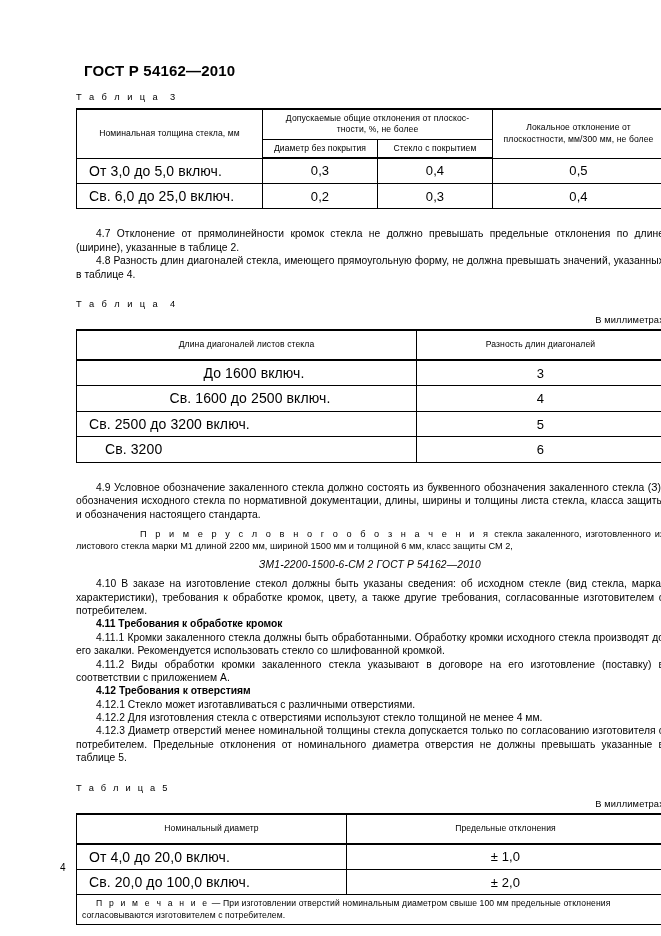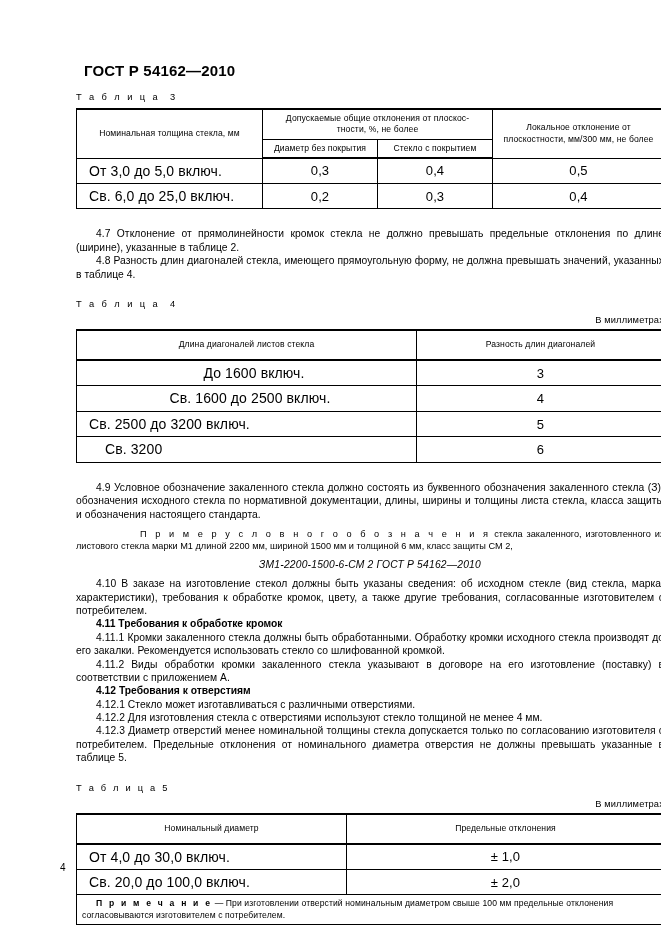--- a/index.html
+++ b/index.html
@@ -88,21 +88,20 @@
   table.gost tbody td { height: 17px; }
   .note-cell {
     text-align: left;
     font-size: 8.7px;
     line-height: 1.45;
     padding: 4px 6px 5px 6px;
   }
   .note-label {
     letter-spacing: 2.2px;
     padding-left: 14px;
-    font-weight: bold;
   }
 
   
   p.body {
     font-size: 10.3px;
     line-height: 1.30;
     text-align: justify;
     margin: 0;
     text-indent: 20px;
     letter-spacing: 0.05px;
@@ -266,21 +265,21 @@
         <col style="width:318px">
       </colgroup>
       <thead>
         <tr>
           <td class="thick-top thick-bottom lcell" style="height:22px;">Номинальный диаметр</td>
           <td class="thick-top thick-bottom lcell">Предельные отклонения</td>
         </tr>
       </thead>
       <tbody>
         <tr>
-          <td class="left-ind">От 4,0 до 30,0 включ.</td>
+          <td class="left-ind">От 4,0 до 20,0 включ.</td>
           <td class="val">± 1,0</td>
         </tr>
         <tr>
           <td class="left-ind">Св. 20,0 до 100,0 включ.</td>
           <td class="val">± 2,0</td>
         </tr>
         <tr>
           <td class="note-cell" colspan="2"><span class="note-label">П р и м е ч а н и е</span><span> — При изготовлении отверстий номинальным диаметром свыше 100 мм предельные отклонения согласовываются изготовителем с потребителем.</span></td>
         </tr>
       </tbody>

